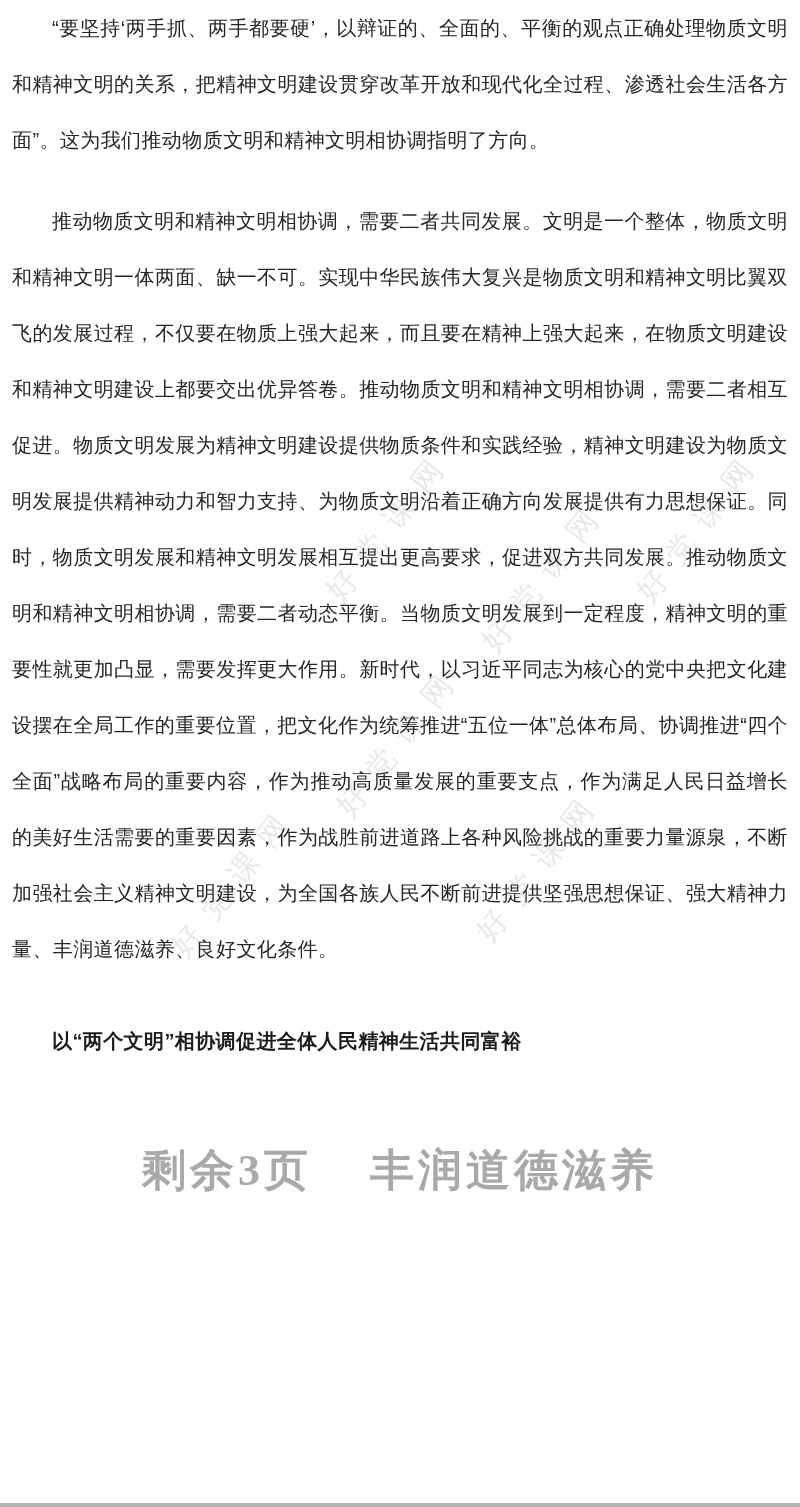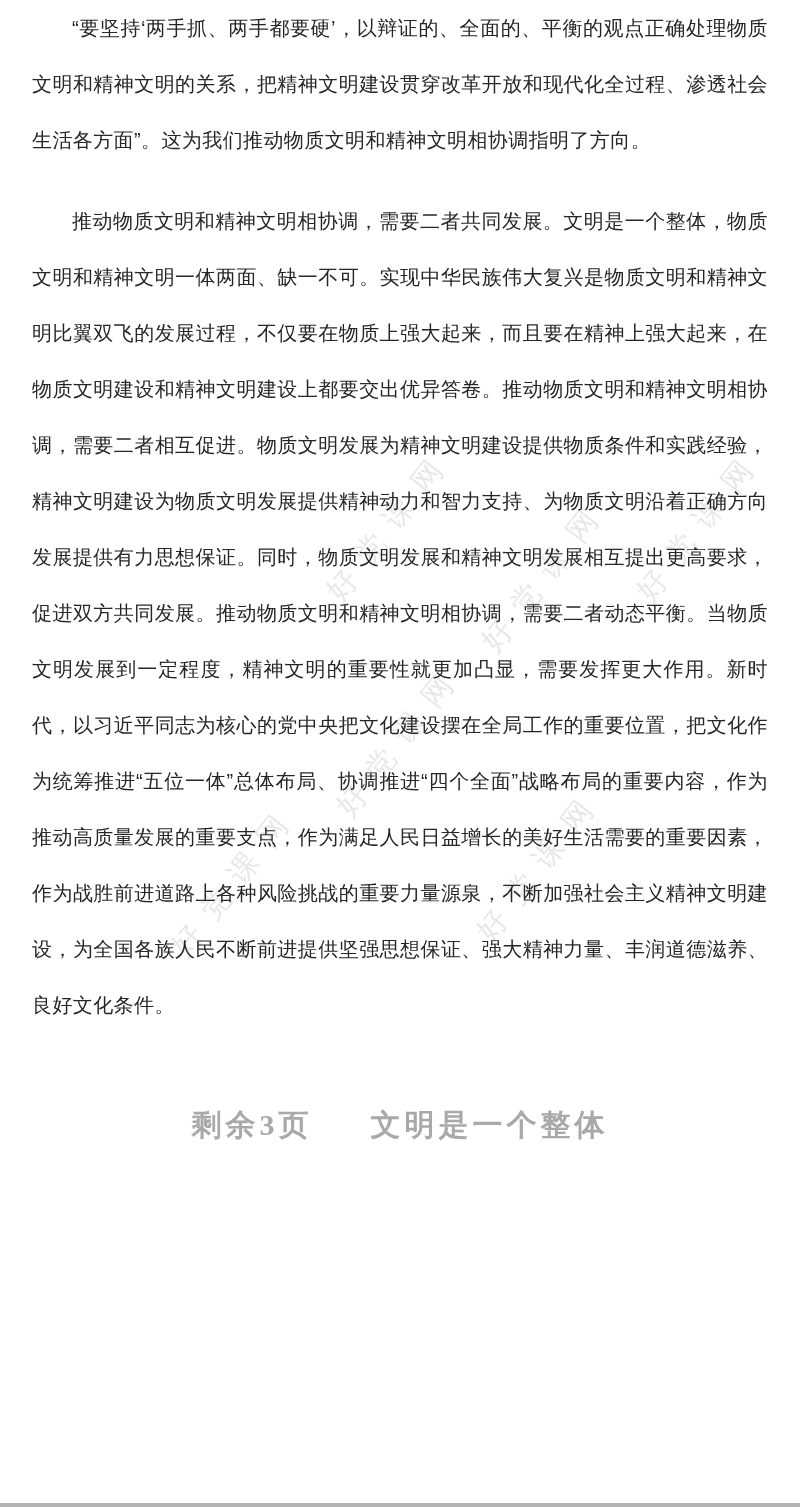--- a/index.html
+++ b/index.html
@@ -11,21 +11,21 @@
     position: relative;
     width: 800px;
     height: 1507px;
     background: #ffffff;
     overflow: hidden;
     font-family: "Liberation Sans", "DejaVu Sans", sans-serif;
   }
   .content {
     position: relative;
     z-index: 2;
-    padding: 0 32px;
+    padding: 0 12px;
   }
   .para {
     font-size: 20px;
     line-height: 56px;
     letter-spacing: 0.4px;
     color: #262626;
     text-align: justify;
     text-indent: 2em;
     margin: 0 0 25px 0;
   }
@@ -39,21 +39,21 @@
     margin: 36px 0 0 0;
   }
   .preview-footer {
     margin-top: 72px;
     display: flex;
     justify-content: center;
     align-items: flex-start;
     gap: 58px;
     font-family: "Liberation Serif", "DejaVu Serif", serif;
     font-weight: 700;
-    font-size: 30px;
+    font-size: 44px;
     letter-spacing: 4px;
     color: #a9a9a9;
   }
   .watermark-layer {
     position: absolute;
     inset: 0;
     z-index: 1;
     pointer-events: none;
   }
   .watermark {
@@ -92,22 +92,23 @@
     <span class="watermark wm-3">好党课网</span>
     <span class="watermark wm-4">好党课网</span>
     <span class="watermark wm-5">好党课网</span>
     <span class="watermark wm-6">好党课网</span>
   </div>
 
   <div class="content">
     <p class="para">“要坚持‘两手抓、两手都要硬’，以辩证的、全面的、平衡的观点正确处理物质文明和精神文明的关系，把精神文明建设贯穿改革开放和现代化全过程、渗透社会生活各方面”。这为我们推动物质文明和精神文明相协调指明了方向。</p>
     <p class="para">推动物质文明和精神文明相协调，需要二者共同发展。文明是一个整体，物质文明和精神文明一体两面、缺一不可。实现中华民族伟大复兴是物质文明和精神文明比翼双飞的发展过程，不仅要在物质上强大起来，而且要在精神上强大起来，在物质文明建设和精神文明建设上都要交出优异答卷。推动物质文明和精神文明相协调，需要二者相互促进。物质文明发展为精神文明建设提供物质条件和实践经验，精神文明建设为物质文明发展提供精神动力和智力支持、为物质文明沿着正确方向发展提供有力思想保证。同时，物质文明发展和精神文明发展相互提出更高要求，促进双方共同发展。推动物质文明和精神文明相协调，需要二者动态平衡。当物质文明发展到一定程度，精神文明的重要性就更加凸显，需要发挥更大作用。新时代，以习近平同志为核心的党中央把文化建设摆在全局工作的重要位置，把文化作为统筹推进“五位一体”总体布局、协调推进“四个全面”战略布局的重要内容，作为推动高质量发展的重要支点，作为满足人民日益增长的美好生活需要的重要因素，作为战胜前进道路上各种风险挑战的重要力量源泉，不断加强社会主义精神文明建设，为全国各族人民不断前进提供坚强思想保证、强大精神力量、丰润道德滋养、良好文化条件。</p>
 
+    <h3 class="section-heading">以“两个文明”相协调促进全体人民精神生活共同富裕</h3>
 
     <div class="preview-footer">
       <span>剩余3页</span>
-      <span>文明是一个整体</span>
+      <span>丰润道德滋养</span>
     </div>
   </div>
 
   <div class="bottom-divider"></div>
 
 </div>
 
 </body></html>

